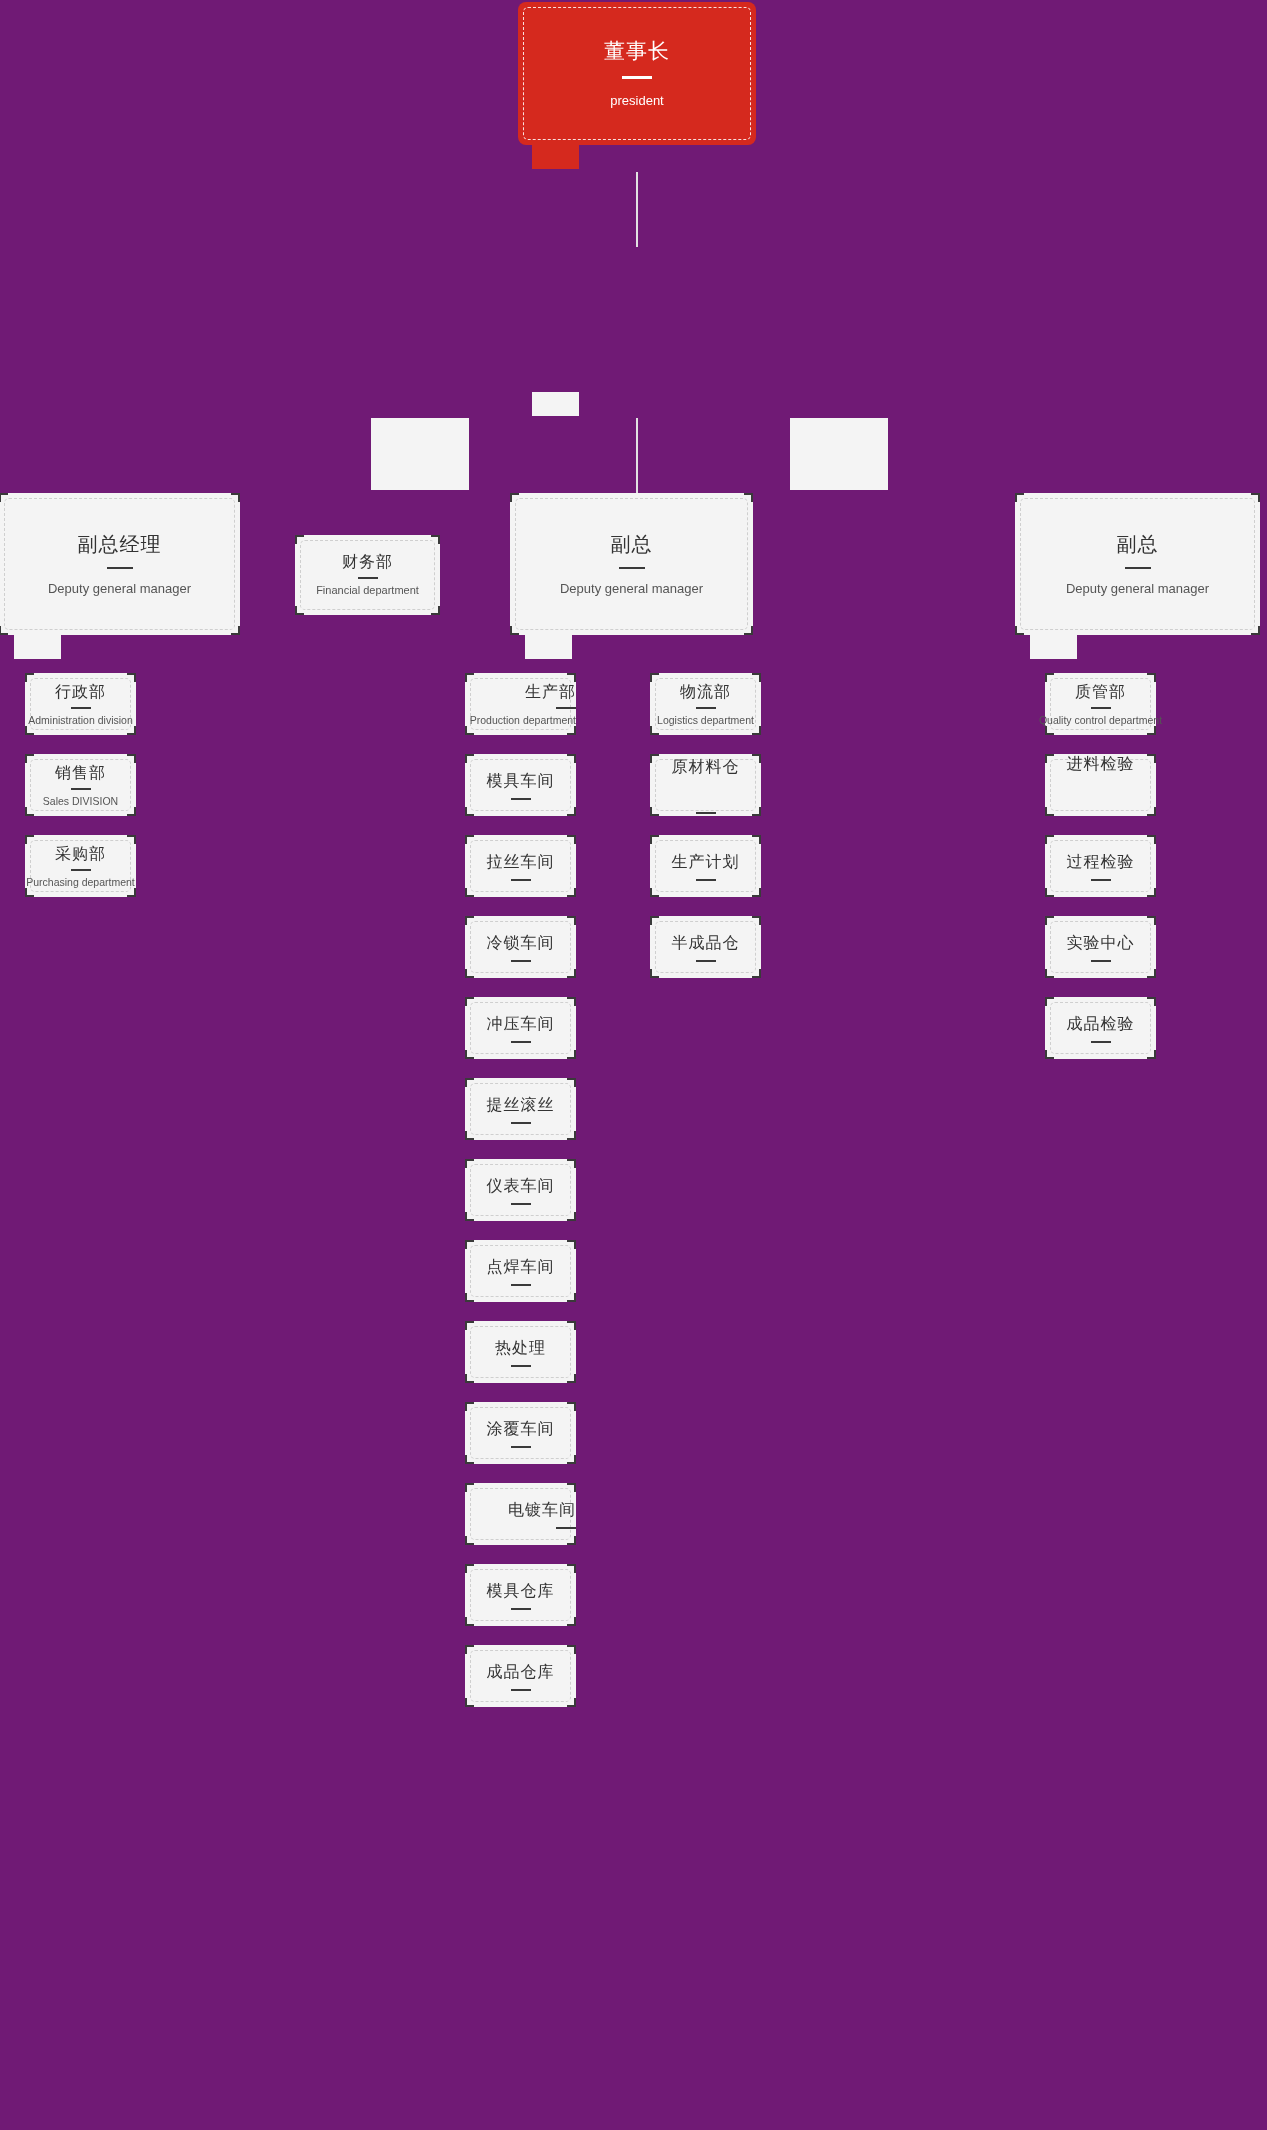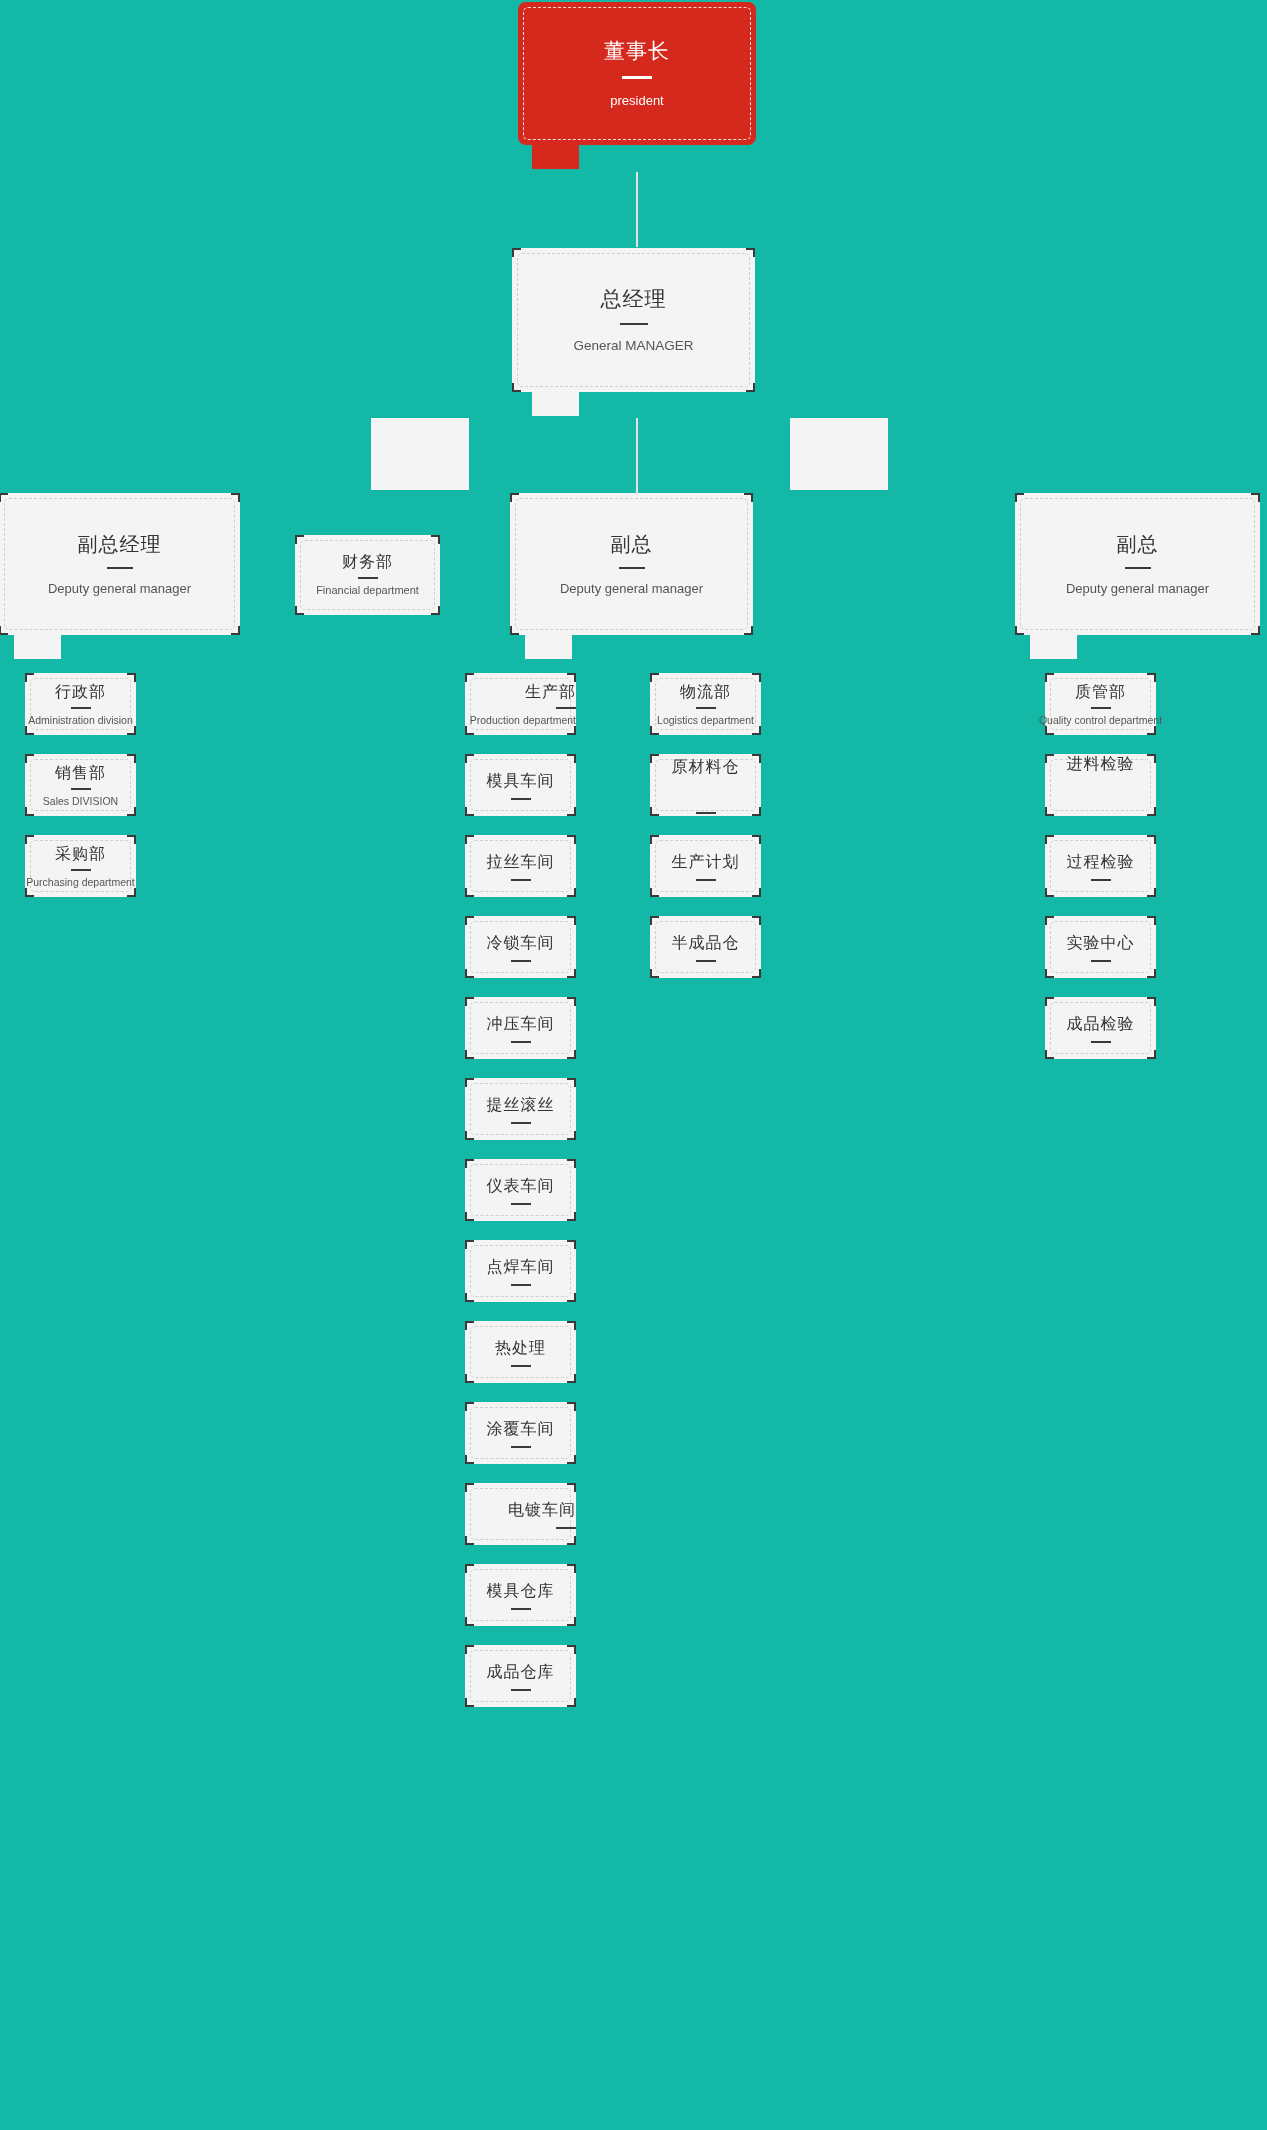--- a/index.html
+++ b/index.html
@@ -10,21 +10,21 @@
   }
   body {
     font-family: "Liberation Sans", "DejaVu Sans", sans-serif;
     -webkit-font-smoothing: antialiased;
   }
   #chart-root {
     position: relative;
     width: 1267px;
     height: 2130px;
     overflow: hidden;
-    background: #14b8a6;
+    background: #701a75;
   }
 
   
   .node {
     position: absolute;
     box-sizing: border-box;
     background: #f4f4f4;
     border-radius: 6px;
     display: flex;
     flex-direction: column;
@@ -138,30 +138,20 @@
   <div class="node red lvl1" style="left:518px; top:2px; width:238px; height:143px;">
     <span class="inner-dash"></span>
     <div class="cn-title">董事长</div>
     <div class="rule"></div>
     <div class="en-sub">president</div>
   </div>
   <div class="tab red" style="left:532px; top:145px; width:47px; height:24px;"></div>
 
   <div class="vline" style="left:636px; top:172px; height:75px;"></div>
 
-  <div class="node lvl2" style="left:512px; top:248px; width:243px; height:144px;">
-    <span class="inner-dash"></span>
-    <span class="crn tl"></span>
-    <span class="crn tr"></span>
-    <span class="crn bl"></span>
-    <span class="crn br"></span>
-    <div class="cn-title">总经理</div>
-    <div class="rule"></div>
-    <div class="en-sub">General MANAGER</div>
-  </div>
   <div class="tab" style="left:532px; top:392px; width:47px; height:24px;"></div>
 
   <div class="vline" style="left:636px; top:418px; height:75px;"></div>
 
   <div class="deco" style="left:371px; top:418px; width:98px; height:72px;"></div>
   <div class="deco" style="left:790px; top:418px; width:98px; height:72px;"></div>
 
   <div class="node lvl3" style="left:-1px; top:493px; width:241px; height:142px;">
     <span class="inner-dash"></span>
     <span class="crn tl"></span>

